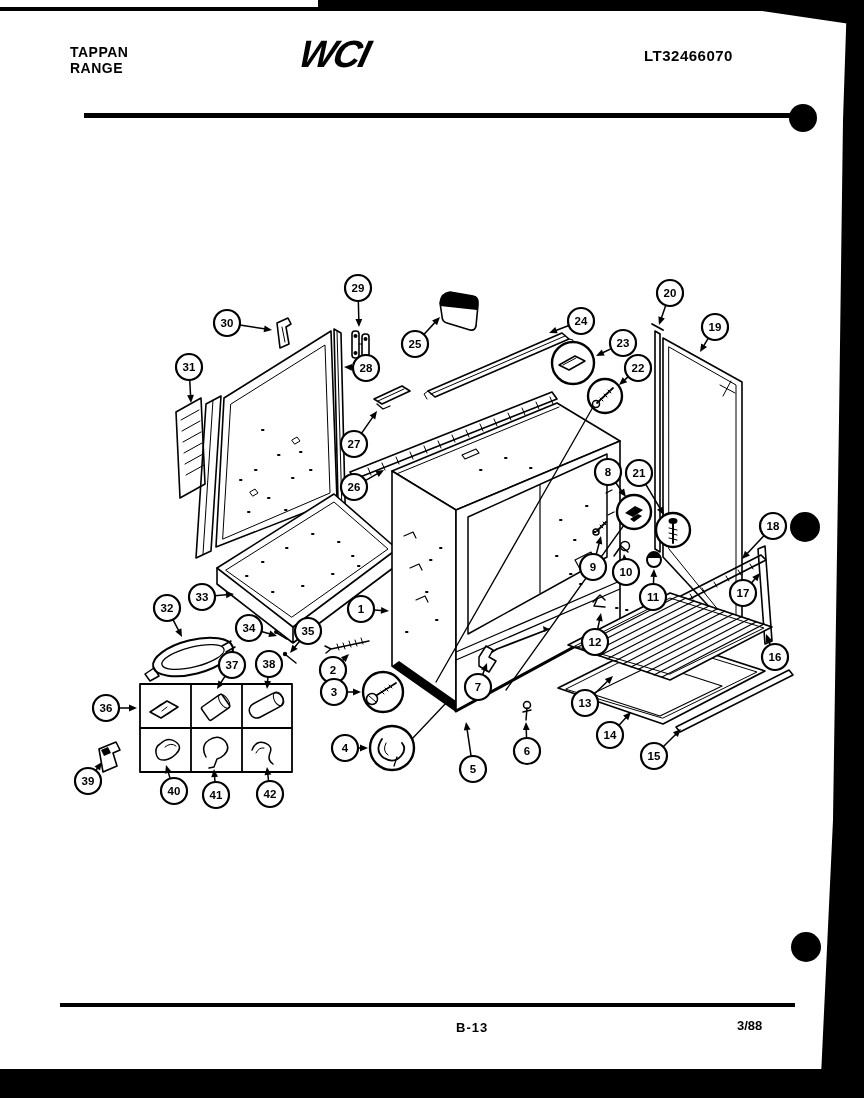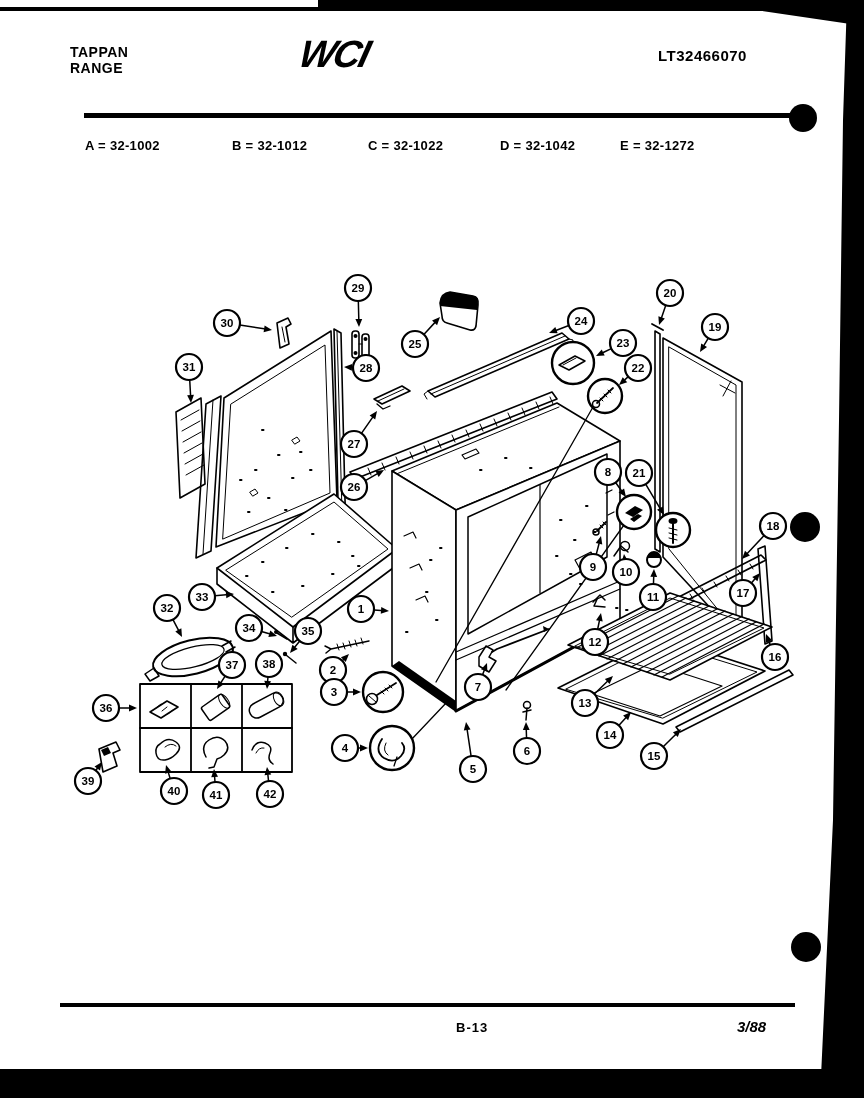--- a/index.html
+++ b/index.html
@@ -22,28 +22,28 @@
   #diagram-svg .co-circle{fill:#fff;stroke:#000;stroke-width:2.2;}
   #diagram-svg .co-line{fill:none;stroke:#000;stroke-width:1.5;}
   #diagram-svg .co-arrow{fill:#000;stroke:none;}
   #diagram-svg .co-num{fill:#000;stroke:none;font-family:"Liberation Sans",sans-serif;
     font-size:11.5px;font-weight:bold;}
   
   .brand{position:absolute;left:70px;top:44px;font-size:14px;font-weight:bold;line-height:16px;letter-spacing:.5px;}
   .logo{position:absolute;left:300px;top:33px;font-size:38px;font-weight:bold;font-style:italic;
         letter-spacing:-2px;transform:skewX(-14deg);}
   .catalog-title{position:absolute;left:376px;top:47px;font-size:16px;font-weight:bold;letter-spacing:1.6px;}
-  .doc-number{position:absolute;left:658px;top:47px;font-size:15px;font-weight:bold;letter-spacing:.5px;}
+  .doc-number{position:absolute;left:644px;top:47px;font-size:15px;font-weight:bold;letter-spacing:.5px;}
   .header-rule{position:absolute;left:84px;top:113px;width:708px;height:5px;background:#000;}
   .model-row{position:absolute;left:0;top:138px;width:864px;height:18px;font-size:13px;font-weight:bold;}
   .model-row span{position:absolute;white-space:nowrap;letter-spacing:.3px;}
   .m-a{left:85px;} .m-b{left:232px;} .m-c{left:368px;} .m-d{left:500px;} .m-e{left:620px;}
   .footer-rule{position:absolute;left:60px;top:1003px;width:735px;height:4px;background:#000;}
   .page-number{position:absolute;left:412px;top:1020px;font-size:13px;font-weight:bold;letter-spacing:1px;margin-left:44px;}
-  .date{position:absolute;left:737px;top:1018px;font-size:15px;font-weight:bold;font-style:italic;}
+  .date{position:absolute;left:737px;top:1018px;font-size:13px;font-weight:bold;}
 </style>
 </head>
 <body>
 
 <div class="page">
 
   <svg id="diagram-svg" viewBox="0 0 864 1098" xmlns="http://www.w3.org/2000/svg">
 
     <g>
       <rect class="ink" x="0" y="7" width="864" height="4"></rect>
@@ -505,24 +505,17 @@
   </svg>
 
   <div class="brand">
     <div>TAPPAN</div>
     <div>RANGE</div>
   </div>
   <div class="logo">WCI</div>
   <div class="doc-number">LT32466070</div>
   <div class="header-rule"></div>
 
-  <div class="model-row">
-    <span class="m-a">A = 32-1002</span>
-    <span class="m-b">B = 32-1012</span>
-    <span class="m-c">C = 32-1022</span>
-    <span class="m-d">D = 32-1042</span>
-    <span class="m-e">E = 32-1272</span>
-  </div>
 
   <div class="footer-rule"></div>
   <div class="page-number">B-13</div>
   <div class="date">3/88</div>
 </div>
 
 </body></html>

